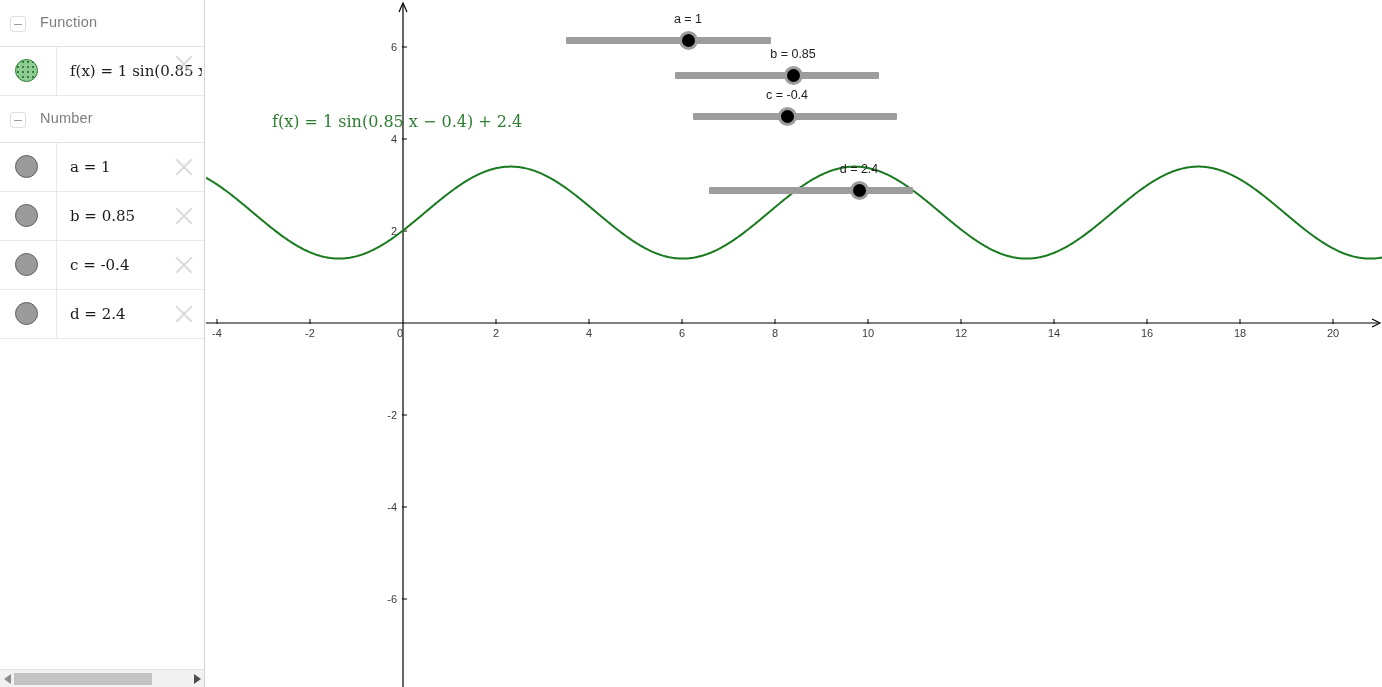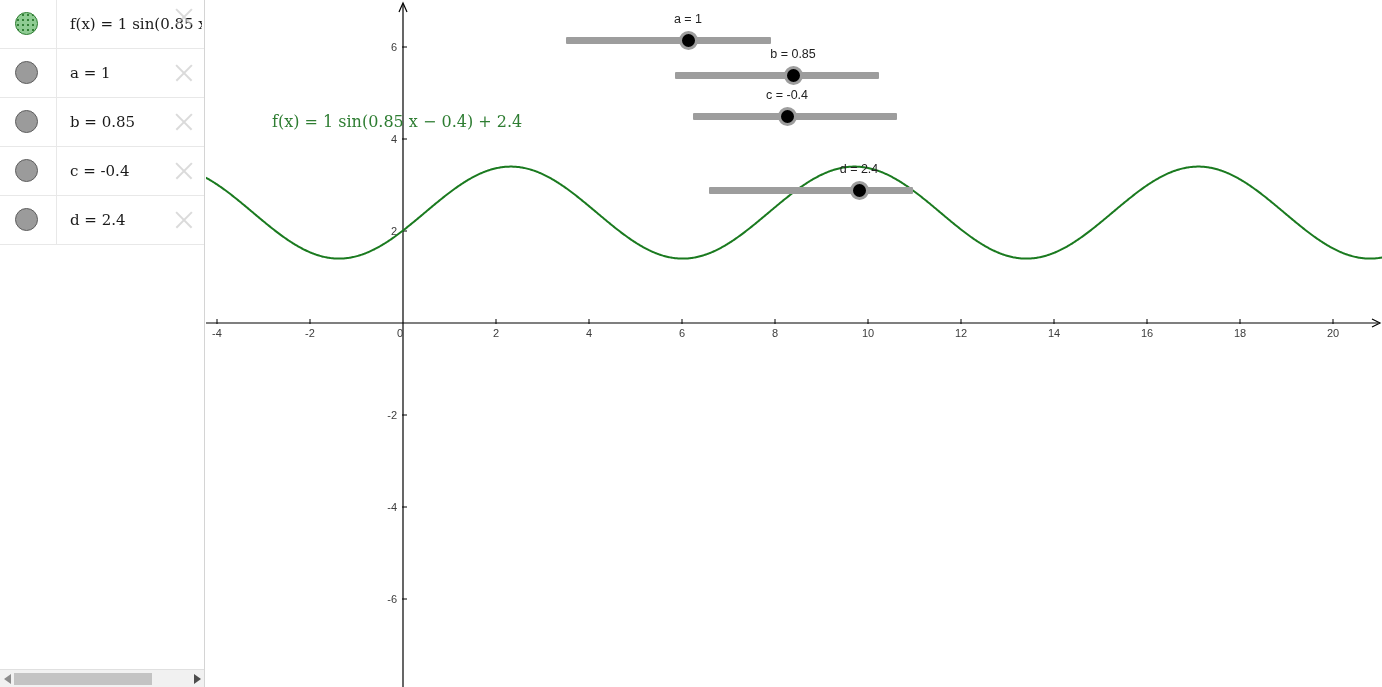--- a/index.html
+++ b/index.html
@@ -229,29 +229,37 @@
     transform: translateX(-50%);
   }
 </style>
 </head>
 <body>
 
 <div id="app">
 
   <div id="sidebar">
 
+    <div class="group-header">
+      <div class="collapse-btn"></div>
+      <div class="group-title">Function</div>
+    </div>
 
     <div class="row">
       <div class="marker-cell">
         <div class="marker green"></div>
       </div>
       <div class="row-label fn">f(x) = 1 sin(0.85 x − 0.4) + 2.4</div>
       <div class="close-x fn-x"></div>
     </div>
 
+    <div class="group-header">
+      <div class="collapse-btn"></div>
+      <div class="group-title">Number</div>
+    </div>
 
     <div class="row">
       <div class="marker-cell">
         <div class="marker gray"></div>
       </div>
       <div class="row-label">a = 1</div>
       <div class="close-x"></div>
     </div>
 
     <div class="row">

